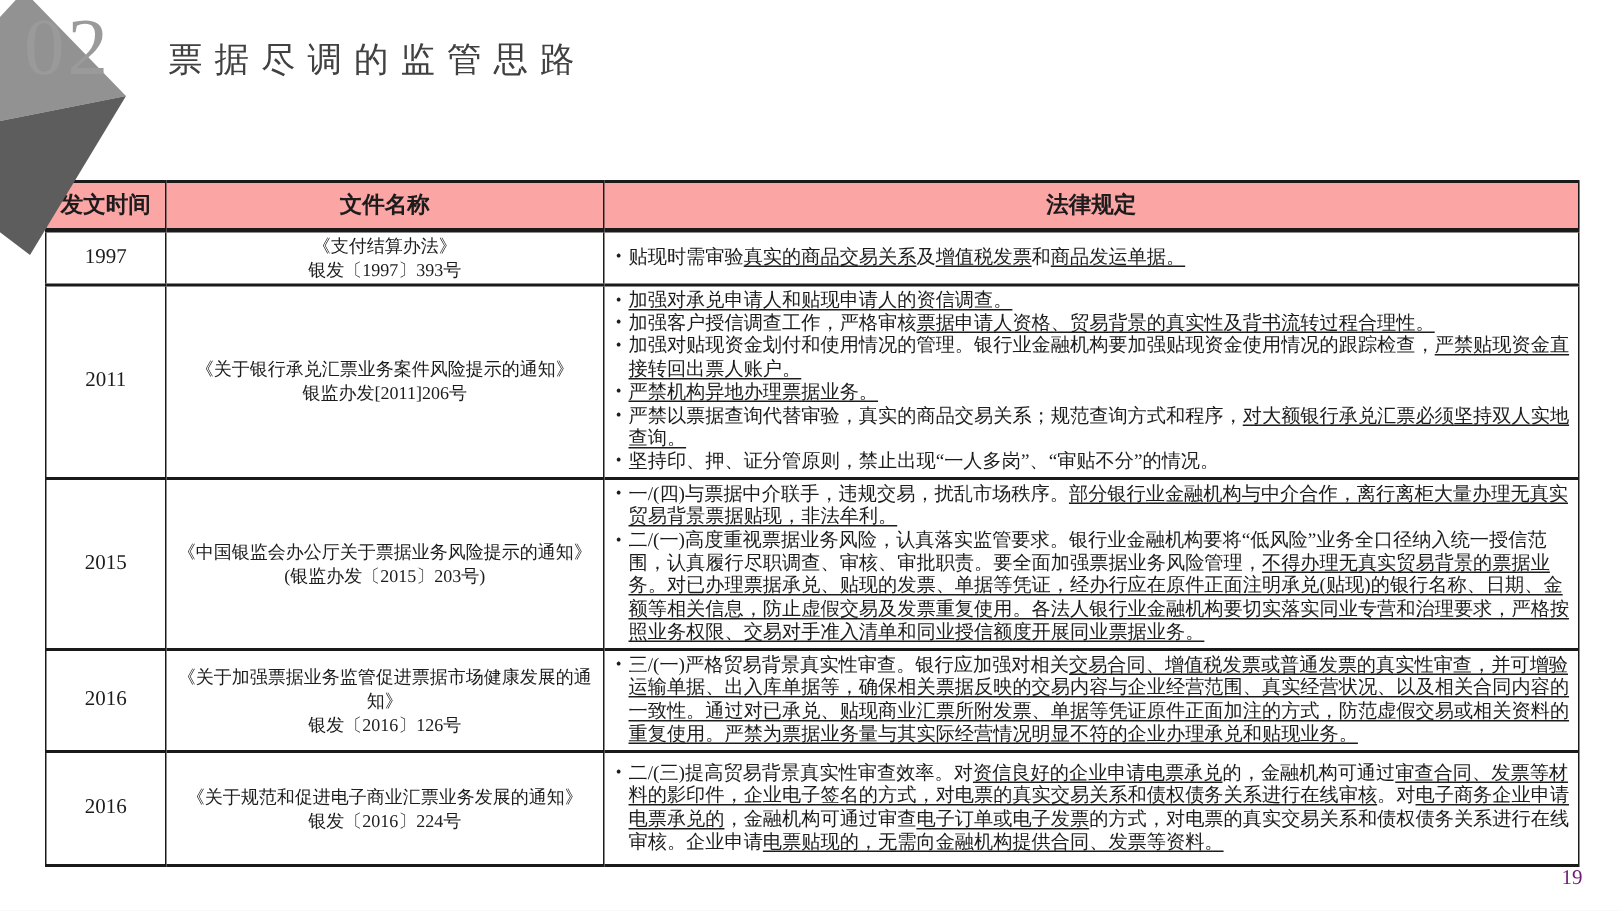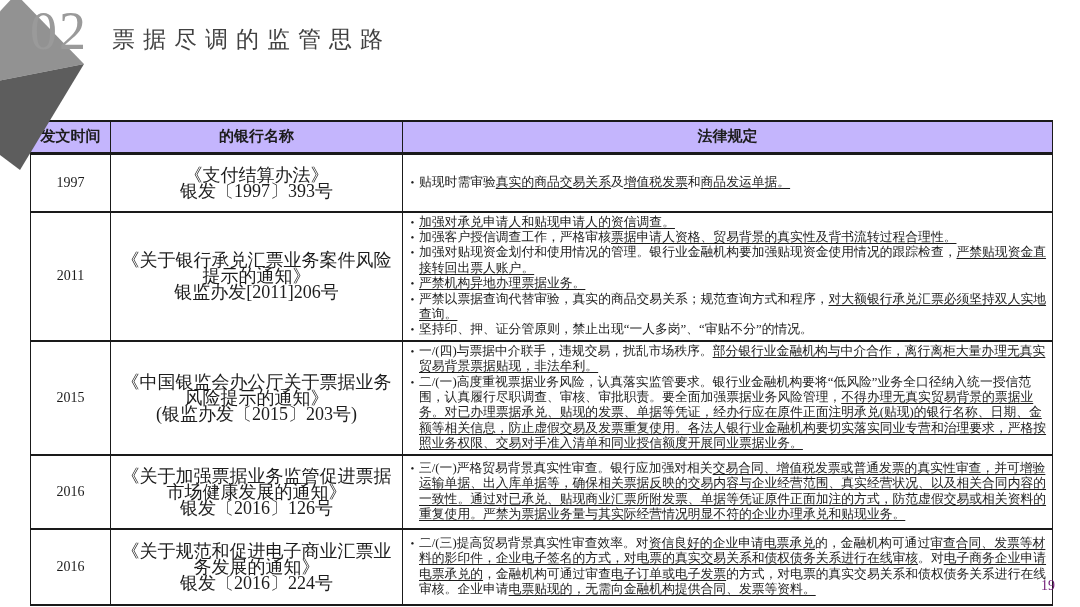--- a/index.html
+++ b/index.html
@@ -3,35 +3,35 @@
 <meta charset="utf-8">
 <style>
   * { margin:0; padding:0; box-sizing:border-box; }
   body { background:#e8e8e8; font-family:"Liberation Serif","DejaVu Serif",serif; }
   .page { position:relative; width:1080px; height:607px; background:#ffffff; overflow:hidden; }
 
   
   .corner-svg { position:absolute; left:0; top:0; z-index:3; }
 
   
-  .section-number { position:absolute; left:30px; top:4px; font-size:54px; line-height:1;
+  .section-number { position:absolute; left:16px; top:4px; font-size:54px; line-height:1;
     color:#9a9a9a; letter-spacing:2px; z-index:4; }
   .page-title { position:absolute; left:112px; top:24px; font-size:23px; color:#414141;
     letter-spacing:8px; font-weight:500; z-index:4; }
 
   
   .reg-table { position:absolute; left:30px; top:120px; border-collapse:collapse;
     table-layout:fixed; width:1022px; color:#1c1c1c; }
   .reg-table th { border:1px solid #1a1a1a; border-top-width:2px; border-bottom-width:3px;
     font-size:15px; font-weight:bold; height:32px; text-align:center; vertical-align:middle;
-    background:#c4b5fd; }
+    background:#fca5a5; }
   .reg-table td { border:1px solid #1a1a1a; border-top-width:2px; border-bottom-width:2px;
     vertical-align:middle; }
   .c1 { text-align:center; font-size:14px; }
-  .c2 { text-align:center; font-size:18px; line-height:16px; padding:12px 3px; }
+  .c2 { text-align:center; font-size:12px; line-height:16px; padding:1px 3px; }
   .c3 { vertical-align:top; padding:2px 4px 2px 3px; font-size:12.8px; line-height:15.4px; }
   tbody tr:nth-child(1){ height:33px; }
   tbody tr:nth-child(2){ height:125px; }
   tbody tr:nth-child(3){ height:112px; }
   tbody tr:nth-child(4){ height:68px; }
   tbody tr:nth-child(5){ height:76px; }
 
   .bullet { display:flex; align-items:flex-start; }
   .dot { flex:0 0 13px; text-align:center; font-size:11px; line-height:15.4px; }
   .btxt { flex:1; }
@@ -54,21 +54,21 @@
 
   <table class="reg-table">
     <colgroup>
       <col style="width:80px">
       <col style="width:292px">
       <col style="width:650px">
     </colgroup>
     <thead>
       <tr>
         <th>发文时间</th>
-        <th>的银行名称</th>
+        <th>文件名称</th>
         <th>法律规定</th>
       </tr>
     </thead>
     <tbody>
         <tr>
           <td class="c1">1997</td>
           <td class="c2">
             <div>《支付结算办法》</div>
             <div>银发〔1997〕393号</div>
           </td>

